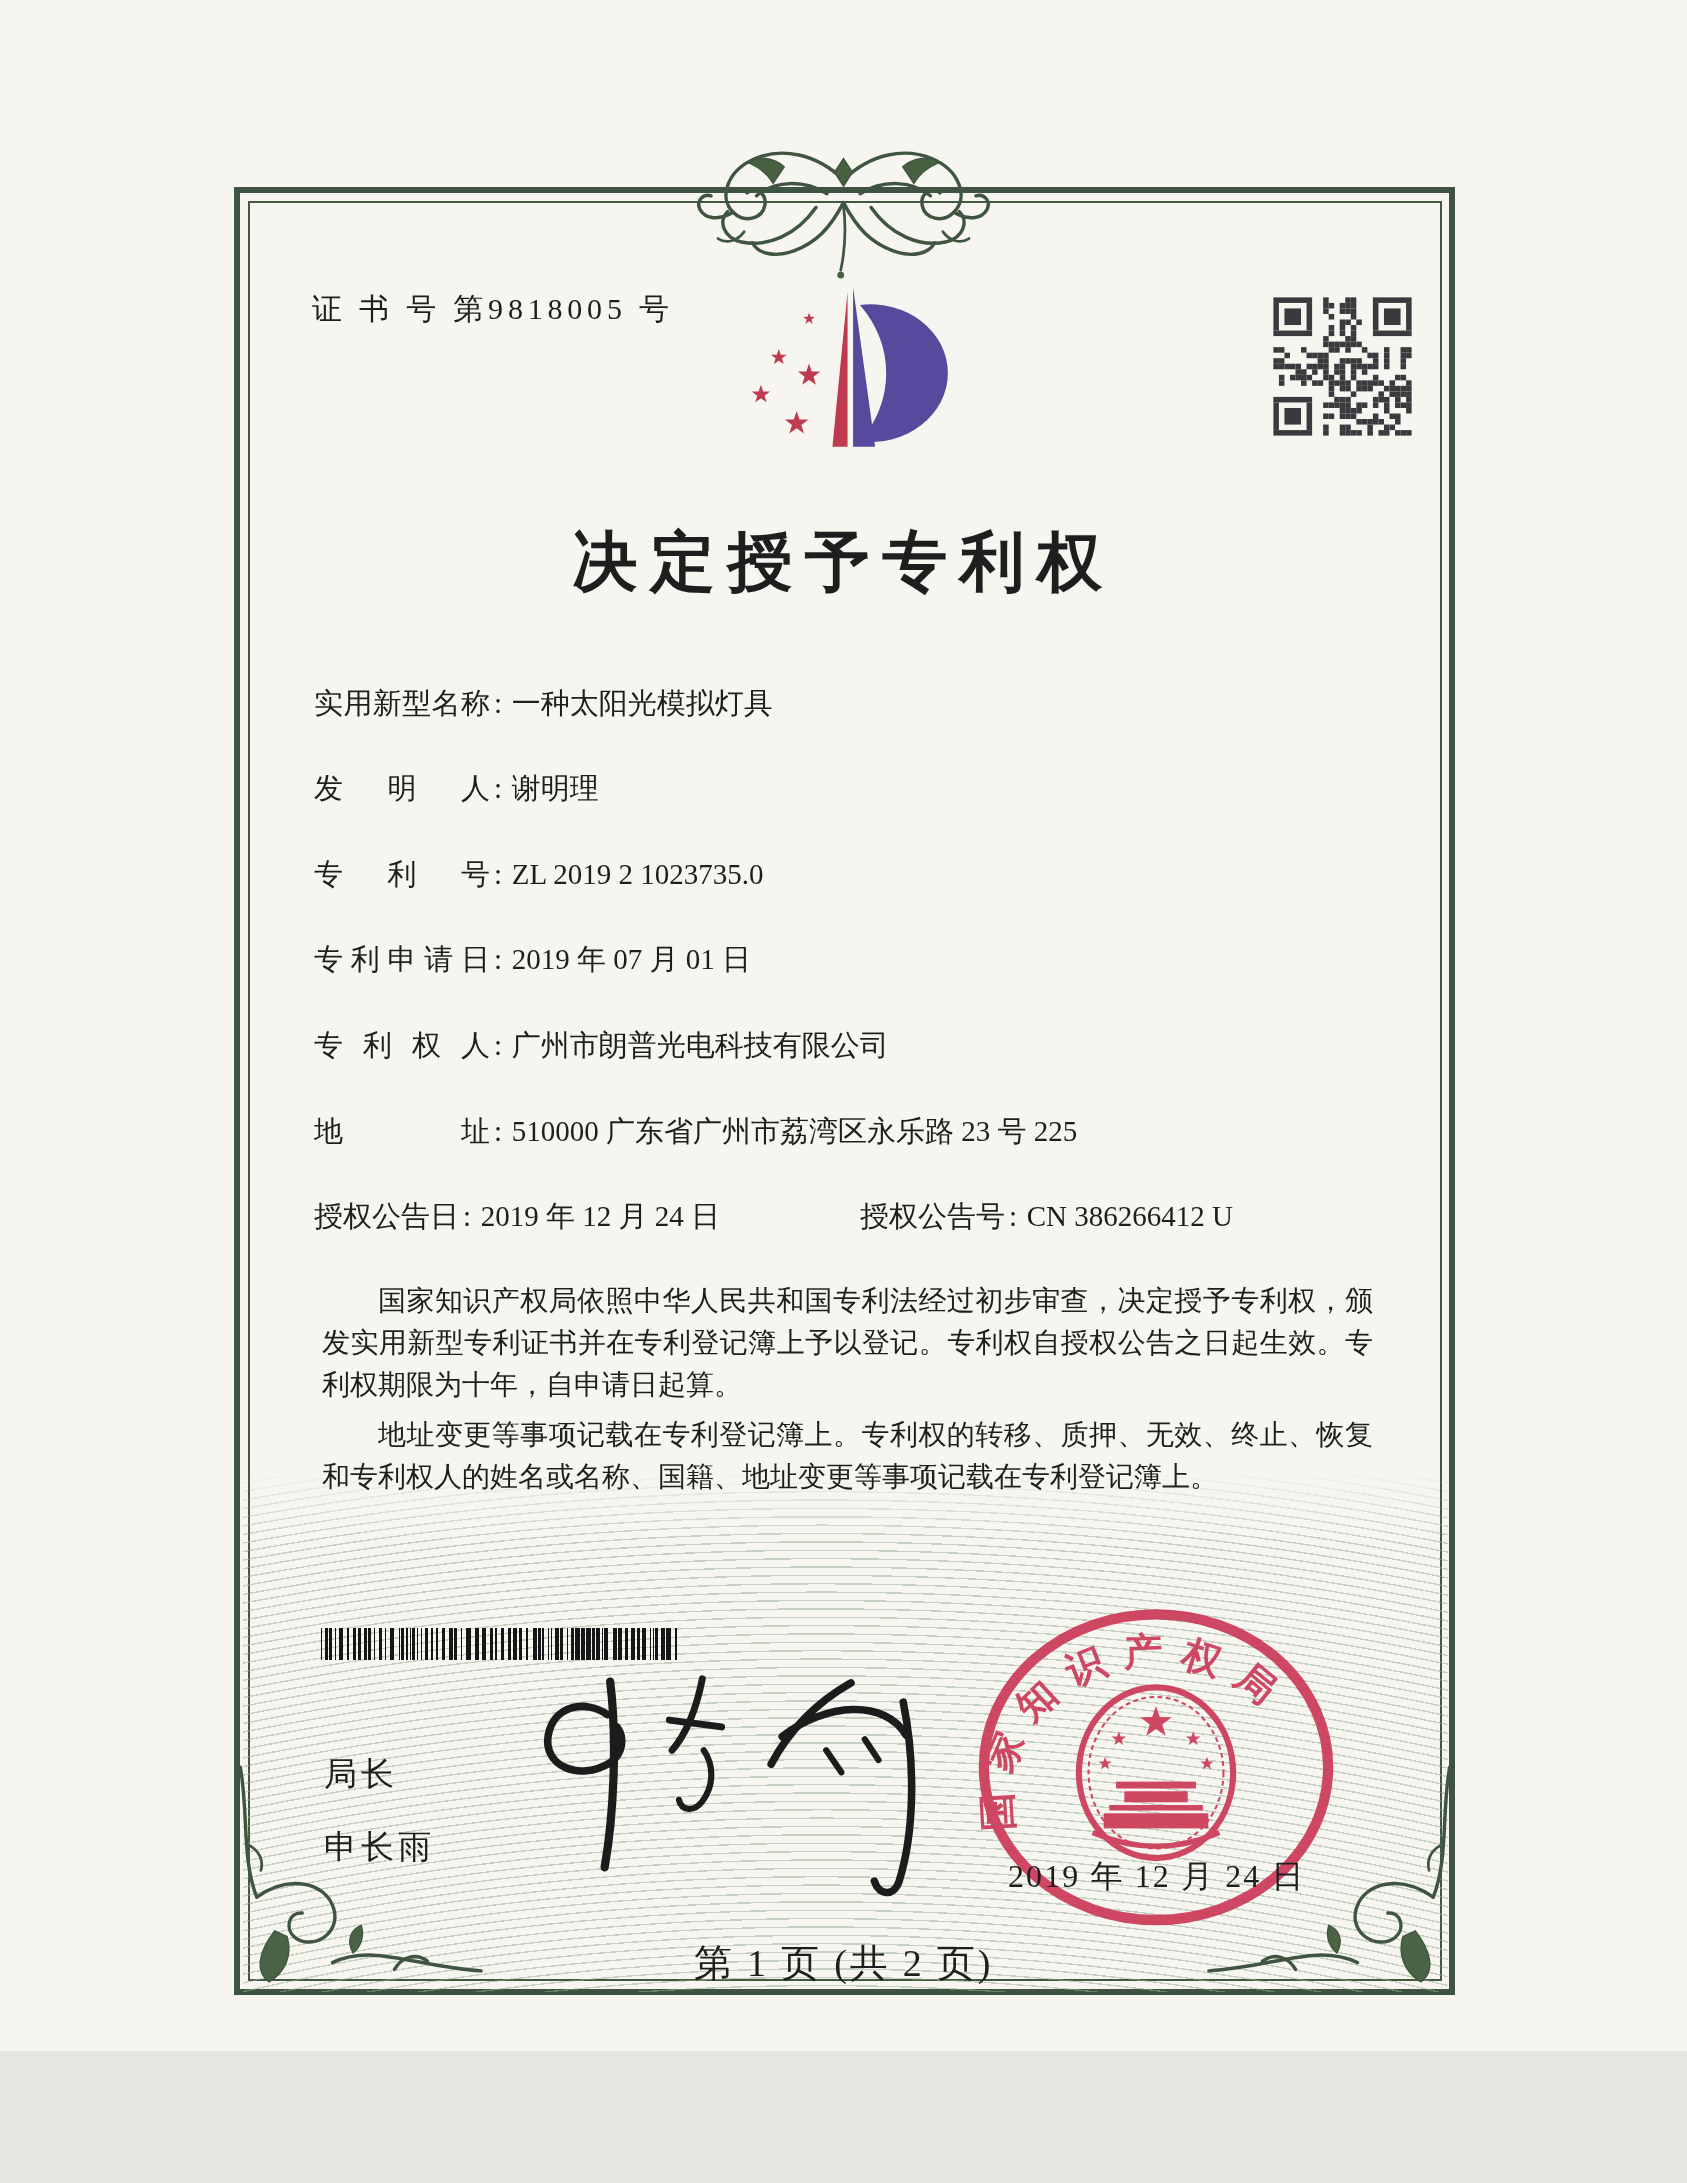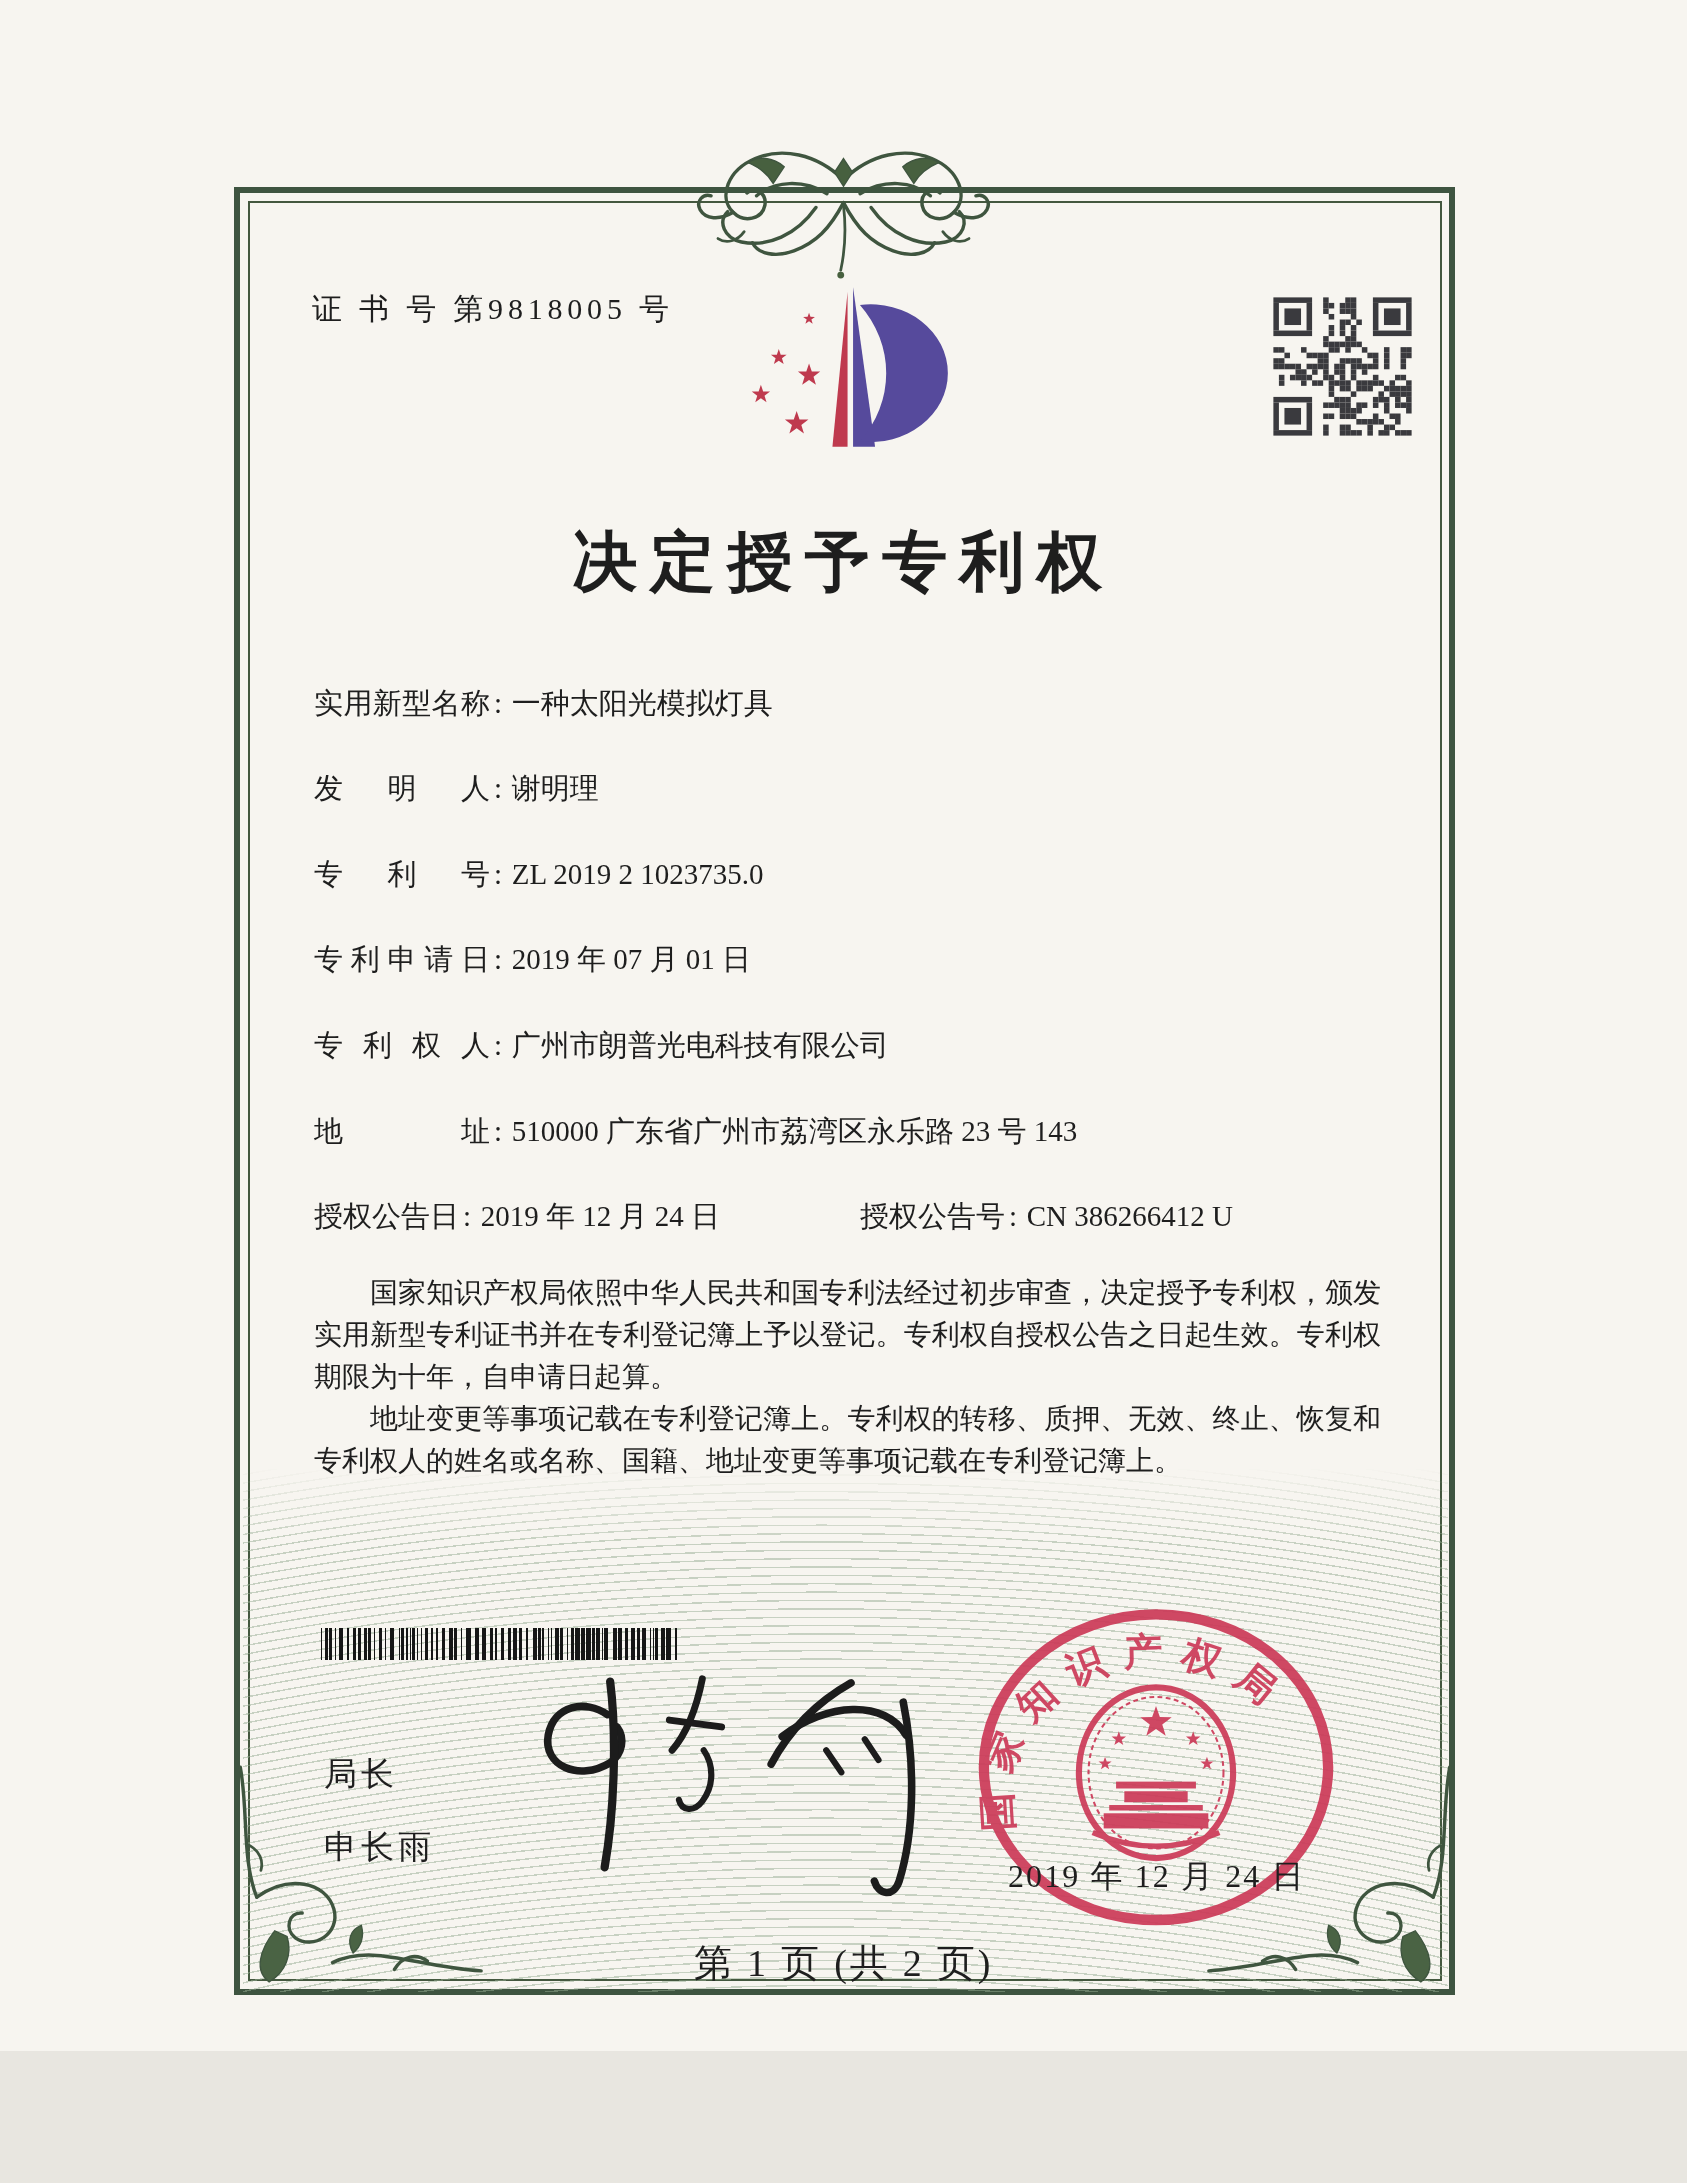--- a/index.html
+++ b/index.html
@@ -31,21 +31,21 @@
   .title{position:absolute; left:0; right:0; top:518px; text-align:center;
          font-size:65px; font-weight:bold; letter-spacing:12.4px; white-space:nowrap;}
   .row{position:absolute; left:314px; font-size:29px; white-space:nowrap;}
   .jlabel{display:inline-flex; width:176px; justify-content:space-between; vertical-align:baseline;}
   .colon{margin:0 9.6px 0 4.1px;}
   .row2col .col2{position:absolute; left:546px; top:0; white-space:nowrap;}
   .body-text{
     position:absolute; left:314px; top:1272px; width:1067px;
     font-size:28px; line-height:42px; text-align:justify;
   }
-  .body-text p{margin:0; text-indent:2em;}
+  .body-text p{margin:8px; text-indent:2em;}
   .signer-title{position:absolute; left:324px; top:1752px; font-size:33px; letter-spacing:4.1px;}
   .signer-name{position:absolute; left:324px; top:1825px; font-size:33px; letter-spacing:4.1px;}
   .seal-date{position:absolute; left:1008px; top:1855px; font-size:32px; letter-spacing:2.1px; z-index:6; white-space:nowrap;}
   .pageno{position:absolute; left:0; right:0; top:1938px; text-align:center; font-size:38px; letter-spacing:2.8px;}
   .footer-note{position:absolute; left:0; right:0; top:2041px; text-align:center; font-size:30px; letter-spacing:4.1px;}
   
   .logo{position:absolute; left:732px; top:273px; width:227px; height:190px;}
   .qr{position:absolute; left:1272px; top:296px; width:141px; height:141px;}
   .barcode{position:absolute; left:321px; top:1628px; width:362px; height:32px;
            display:flex; align-items:stretch;}
@@ -372,21 +372,21 @@
         <span>专</span>
         <span>利</span>
         <span>权</span>
         <span>人</span>
       </span><span class="colon">:</span><span>广州市朗普光电科技有限公司</span>
   </div>
   <div class="row" style="top:1112px">
     <span class="jlabel">
         <span>地</span>
         <span>址</span>
-      </span><span class="colon">:</span><span>510000 广东省广州市荔湾区永乐路 23 号 143</span>
+      </span><span class="colon">:</span><span>510000 广东省广州市荔湾区永乐路 23 号 225</span>
   </div>
   <div class="row row2col" style="top:1197px">
     <span>
       <span>授权公告日</span><span class="colon">:</span><span>2019 年 12 月 24 日</span>
     </span>
     <span class="col2">
       <span>授权公告号</span><span class="colon">:</span><span>CN 386266412 U</span>
     </span>
   </div>
 

